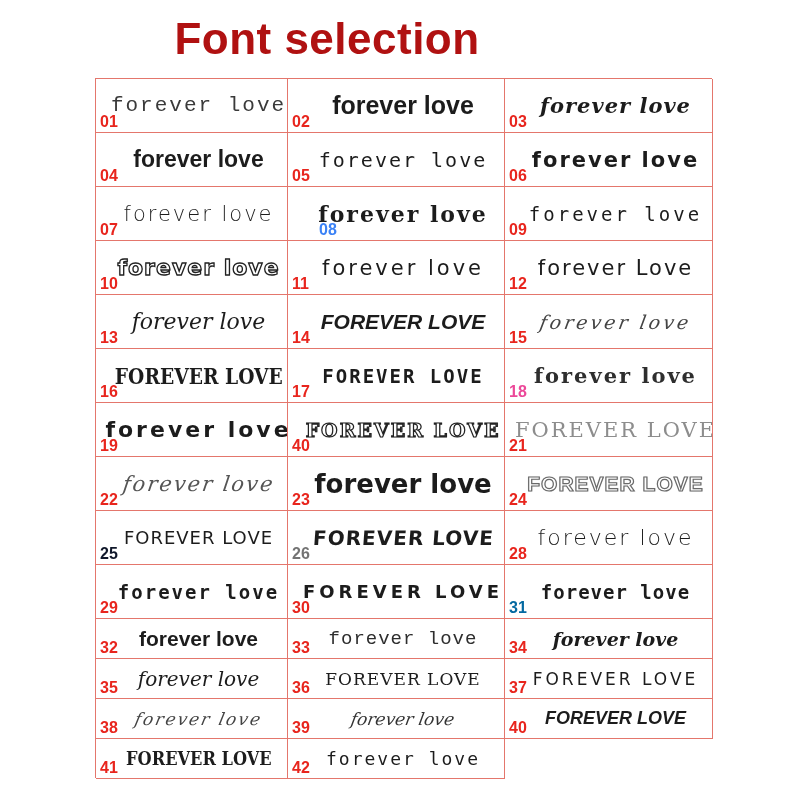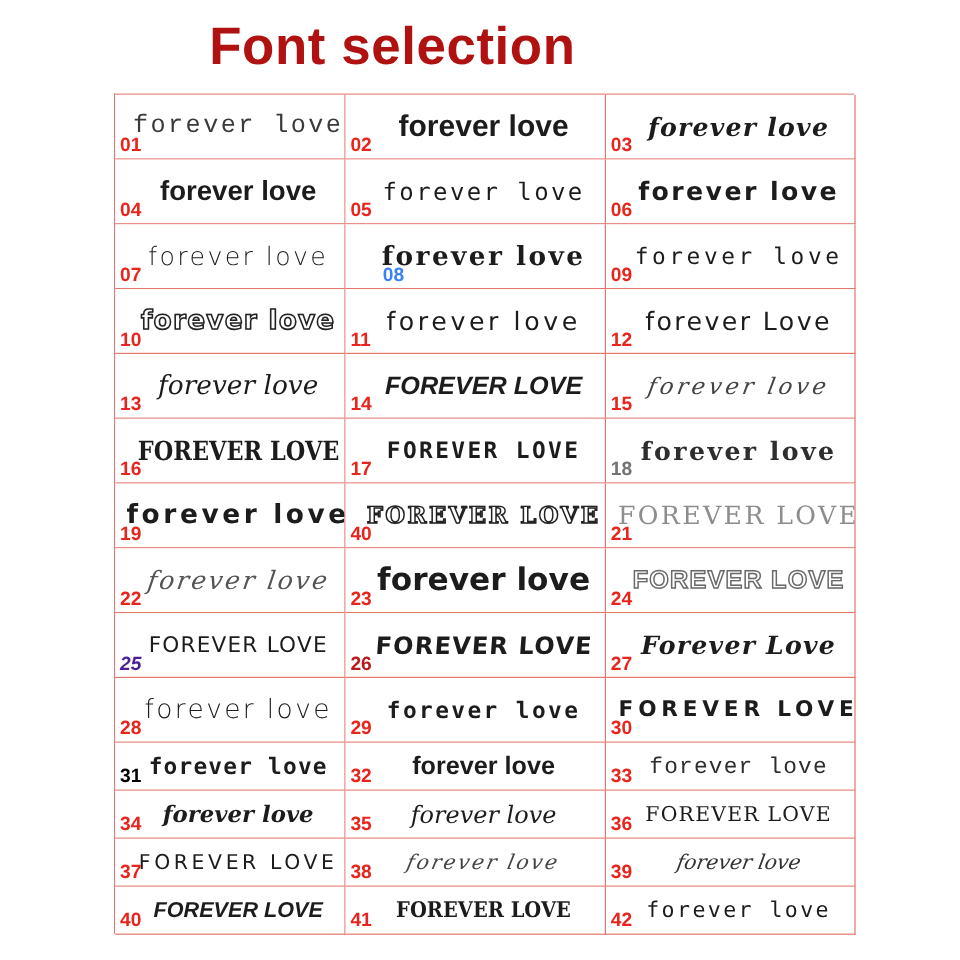--- a/index.html
+++ b/index.html
@@ -137,21 +137,21 @@
       </div>
       <div class="cell">
         <span class="num" style="color: rgb(232, 37, 29);">16</span>
         <span class="sample f16">FOREVER LOVE</span>
       </div>
       <div class="cell">
         <span class="num" style="color: rgb(232, 37, 29);">17</span>
         <span class="sample f17">FOREVER LOVE</span>
       </div>
       <div class="cell">
-        <span class="num" style="color: #737373;">18</span>
+        <span class="num" style="color: #ec4899;">18</span>
         <span class="sample f18">forever love</span>
       </div>
       <div class="cell">
         <span class="num" style="color: rgb(232, 37, 29);">19</span>
         <span class="sample f19">forever love</span>
       </div>
       <div class="cell">
         <span class="num" style="color: rgb(232, 37, 29);">40</span>
         <span class="sample f20">FOREVER LOVE</span>
       </div>
@@ -165,45 +165,41 @@
       </div>
       <div class="cell">
         <span class="num" style="color: rgb(232, 37, 29);">23</span>
         <span class="sample f23">forever love</span>
       </div>
       <div class="cell">
         <span class="num" style="color: rgb(232, 37, 29);">24</span>
         <span class="sample f24">FOREVER LOVE</span>
       </div>
       <div class="cell">
-        <span class="num" style="color: #4c1d95; font-style: italic;">25</span>
+        <span class="num" style="color: #0f172a;">25</span>
         <span class="sample f25">FOREVER LOVE</span>
       </div>
       <div class="cell">
-        <span class="num" style="color: #b91c1c;">26</span>
+        <span class="num" style="color: #737373;">26</span>
         <span class="sample f26">FOREVER LOVE</span>
-      </div>
-      <div class="cell">
-        <span class="num" style="color: rgb(232, 37, 29);">27</span>
-        <span class="sample f27">Forever Love</span>
       </div>
       <div class="cell">
         <span class="num" style="color: rgb(232, 37, 29);">28</span>
         <span class="sample f28">forever love</span>
       </div>
       <div class="cell">
         <span class="num" style="color: rgb(232, 37, 29);">29</span>
         <span class="sample f29">forever love</span>
       </div>
       <div class="cell">
         <span class="num" style="color: rgb(232, 37, 29);">30</span>
         <span class="sample f30">FOREVER LOVE</span>
       </div>
       <div class="cell">
-        <span class="num" style="color: #000000; margin-top: 27px;">31</span>
+        <span class="num" style="color: #0369a1; margin-top: 27px;">31</span>
         <span class="sample f31">forever love</span>
       </div>
       <div class="cell">
         <span class="num" style="color: rgb(232, 37, 29);">32</span>
         <span class="sample f32">forever love</span>
       </div>
       <div class="cell">
         <span class="num" style="color: rgb(232, 37, 29);">33</span>
         <span class="sample f33">forever love</span>
       </div>

